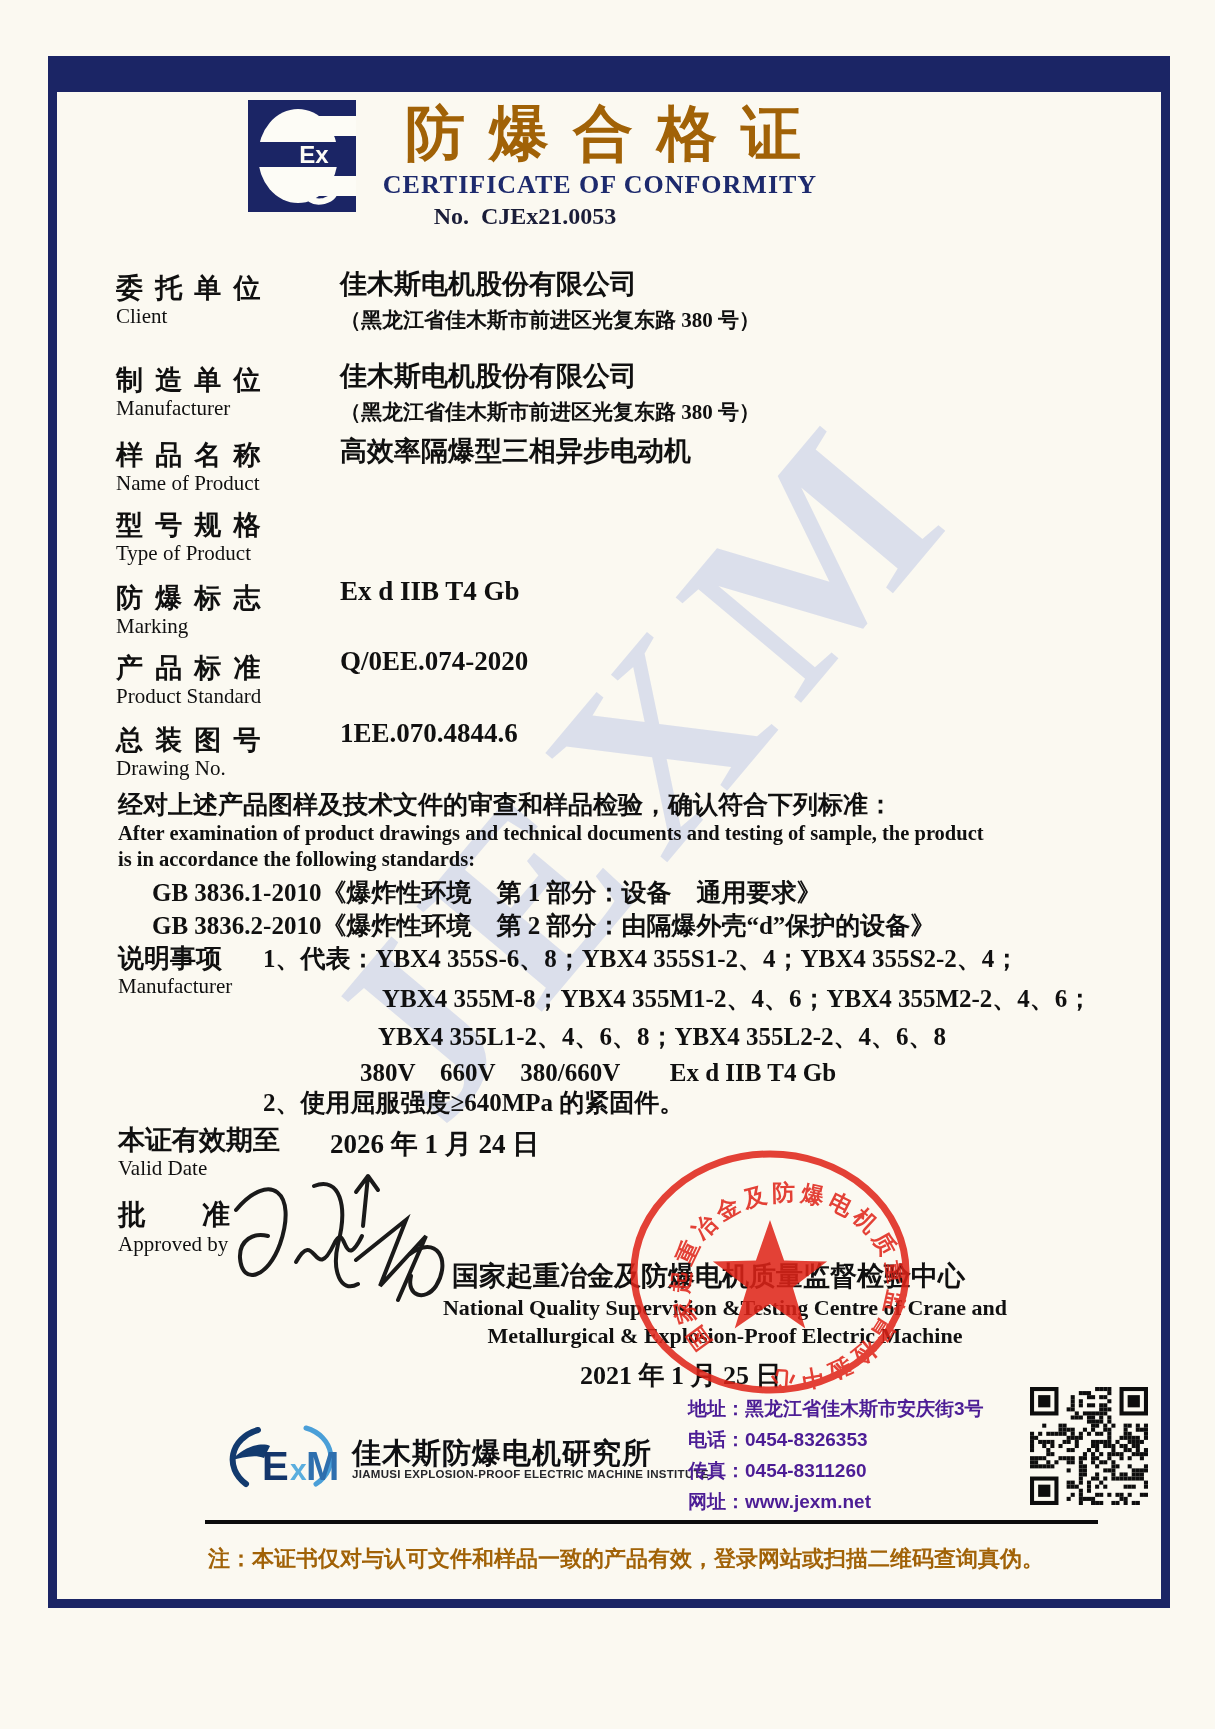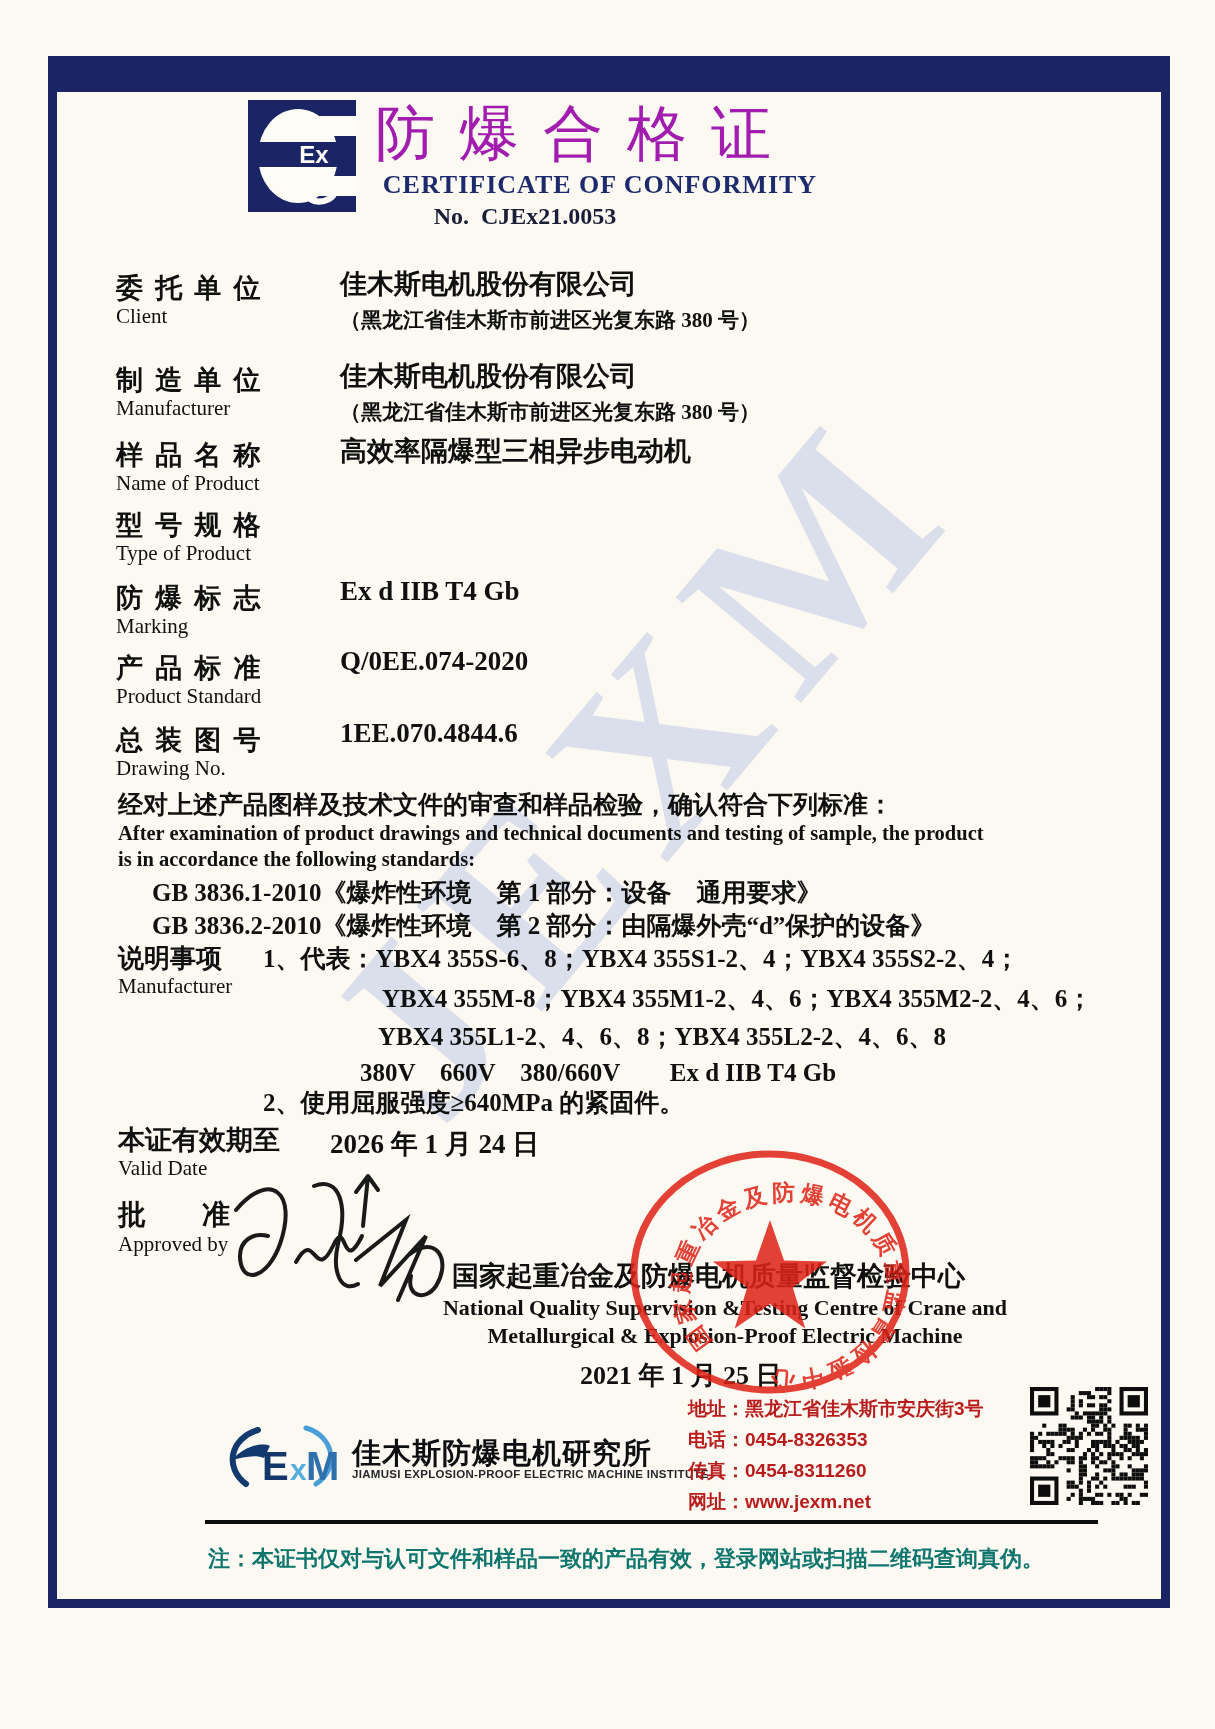--- a/index.html
+++ b/index.html
@@ -6,40 +6,40 @@
   .page{position:relative;width:1215px;height:1729px;margin:0 auto;background:#fbf9f1;
         font-family:"Liberation Serif","DejaVu Serif",serif;color:#101010;overflow:hidden;}
   .abs{position:absolute;}
   .frame{position:absolute;left:48px;top:56px;width:1122px;height:1552px;
          box-sizing:border-box;border-style:solid;border-color:#1b2565;
          border-width:36px 9px 9px 9px;}
   .wm{position:absolute;left:140px;top:620px;width:1000px;text-align:center;
       font-size:250px;font-weight:800;letter-spacing:28px;
       color:rgba(173,184,227,0.40);transform:rotate(-50deg);
       font-family:"Liberation Serif","DejaVu Serif",serif;user-select:none;}
-  .title-cn{font-size:60px;font-weight:400;color:#a21caf;letter-spacing:0.40em;text-align:left;}
+  .title-cn{font-size:60px;font-weight:700;color:#a16207;letter-spacing:0.40em;text-align:right;}
   .title-en{font-size:26px;font-weight:700;color:#1d2a6d;letter-spacing:1px;text-align:center;}
   .cert-no{font-size:24px;font-weight:700;color:#1a1d38;text-align:center;white-space:pre;}
   .cn-label{font-size:27px;font-weight:600;letter-spacing:0.45em;}
   .cn-label-tight{font-size:26px;font-weight:600;}
   .en-label{font-size:21px;font-weight:400;}
   .val{font-size:27px;font-weight:700;white-space:pre-wrap;}
   .sub{font-size:21px;font-weight:600;white-space:pre-wrap;}
   .stmt{font-size:25px;font-weight:700;}
   .stmt-en{font-size:20.5px;font-weight:600;}
   .std{font-size:25px;font-weight:700;white-space:pre-wrap;}
   .exp{font-size:25px;font-weight:700;white-space:pre-wrap;}
   .center-cn{font-size:27px;font-weight:700;letter-spacing:0px;}
   .center-en{font-size:22px;font-weight:700;text-align:center;}
   .date{font-size:26px;font-weight:700;}
   .sans{font-family:"Liberation Sans","DejaVu Sans",sans-serif;}
   .inst-cn{font-size:29px;font-weight:800;letter-spacing:1px;color:#0e0f12;}
   .inst-en{font-size:11.5px;font-weight:700;color:#26272b;letter-spacing:0.3px;}
-  .addr{font-size:19px;font-weight:700;color:#b91c1c;}
-  .note{font-size:22px;font-weight:700;color:#0f766e;}
+  .addr{font-size:19px;font-weight:700;color:#4c1d95;}
+  .note{font-size:22px;font-weight:700;color:#a16207;}
   .divider{position:absolute;left:205px;top:1520px;width:893px;height:4px;background:#0c0c0c;}
 </style>
 </head>
 <body>
 
 <div class="page">
 
   <div class="wm">JEXM</div>
 
   <div class="frame"></div>

